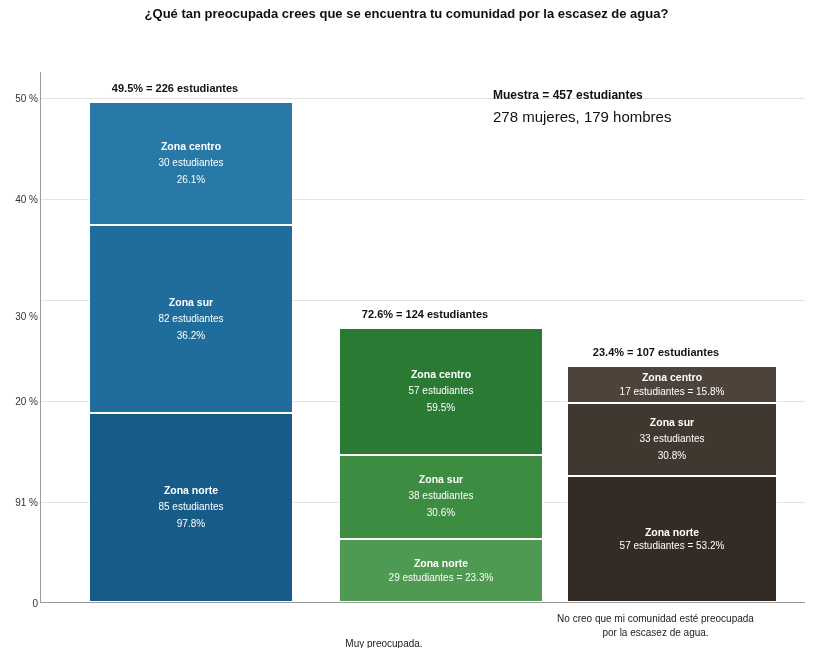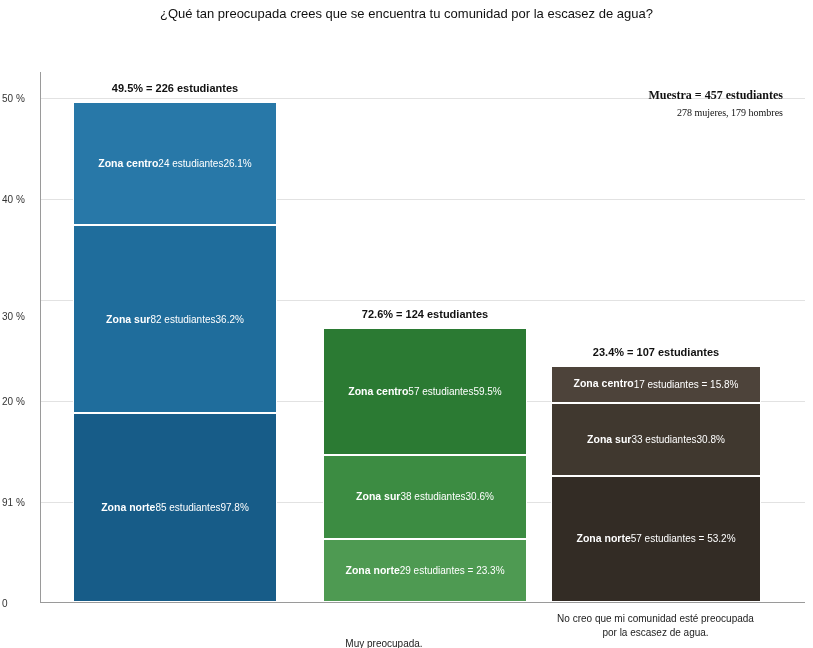--- a/index.html
+++ b/index.html
@@ -19,21 +19,21 @@
     width: 813px;
     height: 648px;
   }
   #chart-title {
     position: absolute;
     left: 0;
     top: 6px;
     width: 813px;
     text-align: center;
     font-size: 13px;
-    font-weight: normal;
+    font-weight: bold;
     color: #111111;
   }
   
   #plot-area {
     position: absolute;
     left: 40px;
     top: 72px;
     width: 765px;
     height: 531px;
     border-left: 1px solid #9a9a9a;
@@ -44,44 +44,45 @@
     position: absolute;
     left: 0;
     width: 100%;
     height: 1px;
     background: #e2e2e2;
   }
   .ytick-label {
     position: absolute;
     right: 0;
     width: 36px;
-    text-align: left;
+    text-align: right;
     font-size: 10px;
     color: #333333;
     transform: translateY(-50%);
   }
   #y-axis-labels {
     position: absolute;
     left: 0;
     top: 72px;
     width: 38px;
     height: 531px;
   }
   .bar-group {
     position: absolute;
     bottom: 0;
   }
   .seg {
     position: absolute;
-    left: 0;
+    left: 16px;
     width: 100%;
     box-sizing: border-box;
     border: 1px solid #ffffff;
     color: #ffffff;
     display: flex;
+    flex-direction: column;
     align-items: center;
     justify-content: center;
     text-align: center;
     overflow: hidden;
   }
   .seg .seg-zone {
     font-size: 10.5px;
     font-weight: bold;
     line-height: 1.45;
   }
@@ -102,32 +103,31 @@
   }
   .xtick {
     position: absolute;
     text-align: center;
     font-size: 10px;
     color: #222222;
     line-height: 1.35;
   }
   #sample-note {
     position: absolute;
-    text-align: right;
+    text-align: left;
     line-height: 1.6;
-    font-family: Liberation Serif, serif;
   }
   #sample-note .sample-main {
     font-size: 12px;
     font-weight: bold;
     color: #111111;
     display: block;
   }
   #sample-note .sample-sub {
-    font-size: 10px;
+    font-size: 15px;
     color: #111111;
     display: block;
   }
 </style>
 </head>
 <body>
 
 <div id="chart-root">
 
   <div id="chart-title">¿Qué tan preocupada crees que se encuentra tu comunidad por la escasez de agua?</div>
@@ -151,21 +151,21 @@
 
     <div id="sample-note" style="left:452px; top:14px; width:290px;">
       <span class="sample-main">Muestra = 457 estudiantes</span>
       <span class="sample-sub">278 mujeres, 179 hombres</span>
     </div>
 
     <div class="bar-group" style="left:32px; width:204px; height:500.3px;">
       <div class="group-total" style="top:-20px;">49.5% = 226 estudiantes</div>
       <div class="seg" style="bottom:376.9px; height:123.4px; background:#2878a8;">
         <span class="seg-zone">Zona centro</span>
-        <span class="seg-line">24 estudiantes</span>
+        <span class="seg-line">30 estudiantes</span>
         <span class="seg-line">26.1%</span>
       </div>
       <div class="seg" style="bottom:188.6px; height:188.3px; background:#1f6d9c;">
         <span class="seg-zone">Zona sur</span>
         <span class="seg-line">82 estudiantes</span>
         <span class="seg-line">36.2%</span>
       </div>
       <div class="seg" style="bottom:0px; height:188.6px; background:#175c88;">
         <span class="seg-zone">Zona norte</span>
         <span class="seg-line">85 estudiantes</span>

